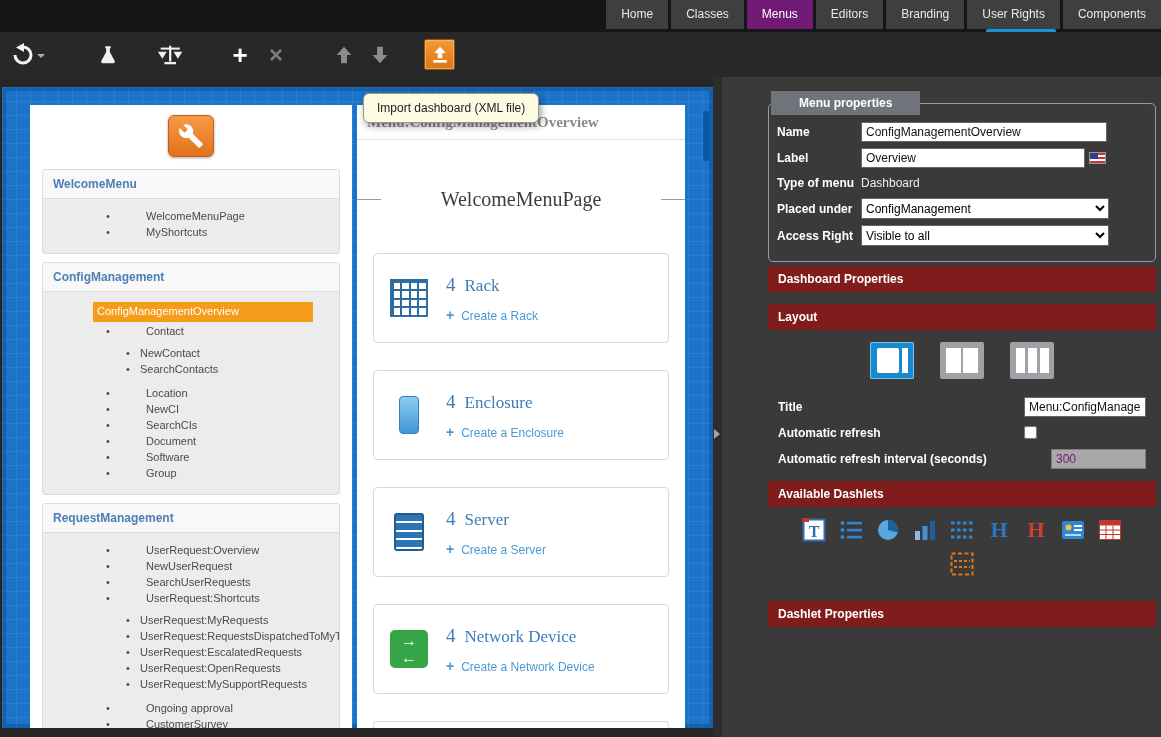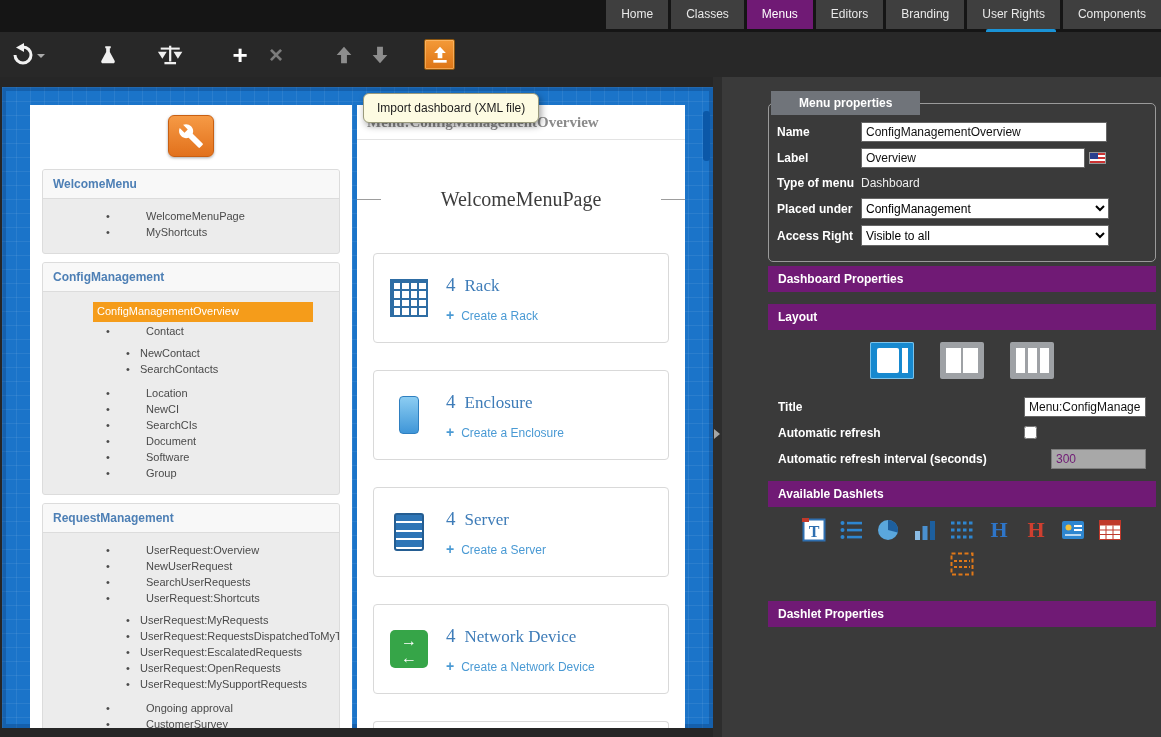--- a/index.html
+++ b/index.html
@@ -108,21 +108,21 @@
   .prop-row { display:flex; align-items:center; padding:3px 8px; min-height:24px; }
   .prop-label { width:84px; flex-shrink:0; color:#fff; font-weight:bold; font-size:12px; line-height:14px; }
   .text-input { height:20px; border:1px solid #666; font-size:12px; padding:1px 4px; background:#fff; color:#111; }
   .name-input { width:246px; }
   .label-input { width:224px; }
   .flag-us { width:17px; height:12px; display:inline-block; margin-left:4px; border:1px solid #999;
     background:repeating-linear-gradient(#c33 0 2px,#fff 2px 4px); position:relative; cursor:pointer; }
   .flag-us::before { content:""; position:absolute; left:0; top:0; width:8px; height:6px; background:#2a3f8f; }
   .static-value { color:#eee; font-size:12px; }
   .select-input { width:248px; height:21px; font-size:12px; background:#fff; border:1px solid #666; }
-  .section-bar { height:26px; line-height:26px; background:#701a75; color:#fff; font-weight:bold;
+  .section-bar { height:26px; line-height:26px; background:#7f1d1d; color:#fff; font-weight:bold;
     font-size:12px; padding-left:10px; margin-top:12px; }
   .section-bar.first { margin-top:4px; }
   .layout-row { display:flex; justify-content:center; gap:26px; padding:12px 0 12px; }
   .layout-option { width:44px; height:37px; border:none; border-radius:2px; background:#9ea1a5; position:relative; cursor:pointer; }
   .layout-option.selected { background:#1789cf; box-shadow:0 0 0 1px #7cc3ea inset; }
   .icon-layout-one-column::before { content:""; position:absolute; left:7px; top:6px; width:22px; height:25px; background:#fff; border-radius:2px; }
   .icon-layout-one-column::after { content:""; position:absolute; right:6px; top:6px; width:6px; height:25px; background:#fff; }
   .icon-layout-two-columns::before { content:""; position:absolute; left:6px; top:6px; width:15px; height:25px; background:#fff; }
   .icon-layout-two-columns::after { content:""; position:absolute; right:6px; top:6px; width:15px; height:25px; background:#fff; }
   .icon-layout-three-columns::before { content:""; position:absolute; left:6px; top:6px; width:9px; height:25px;

